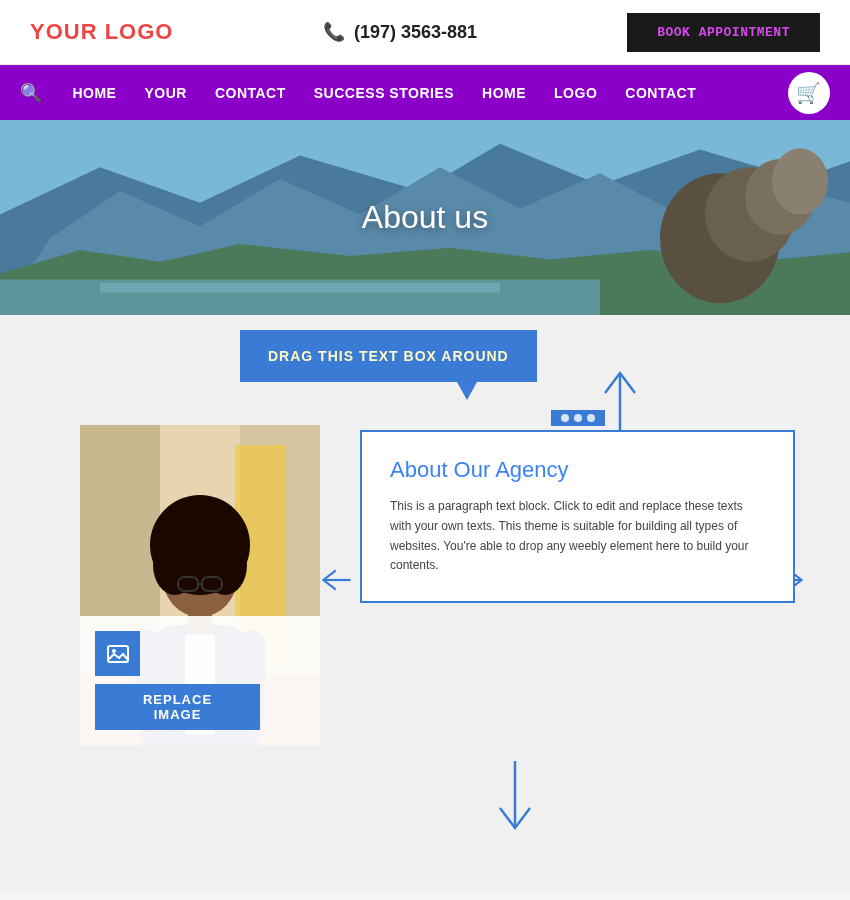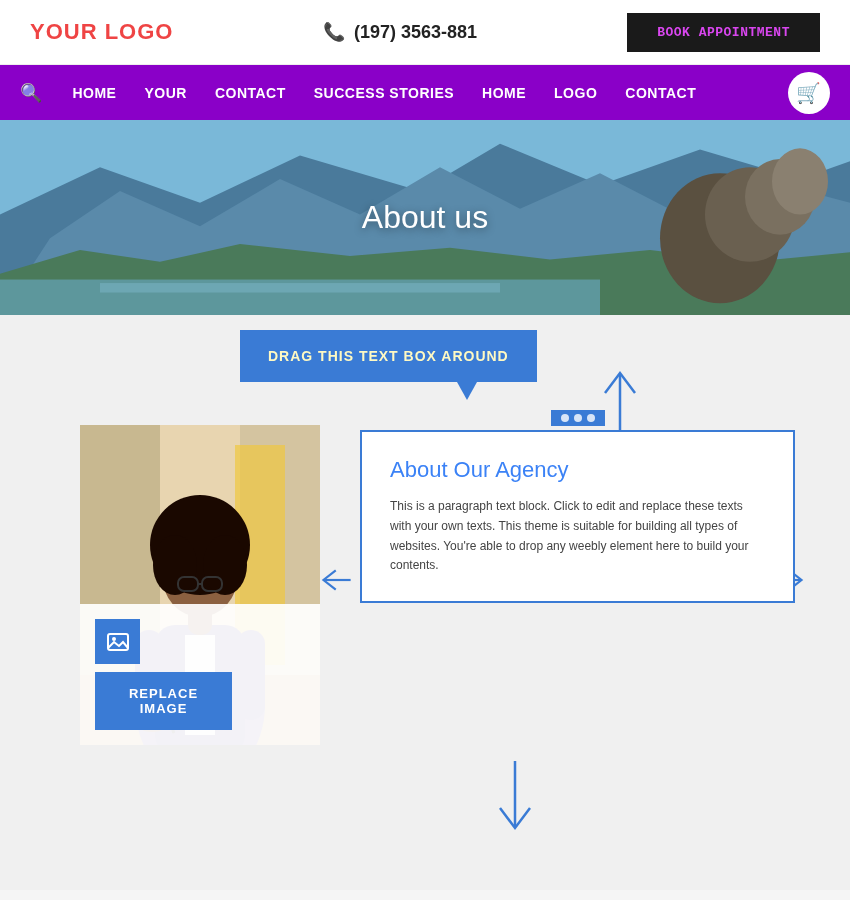--- a/index.html
+++ b/index.html
@@ -233,26 +233,26 @@
       align-items: center;
       justify-content: center;
       cursor: pointer;
       border: none;
     }
     .image-icon-btn svg { width: 24px; height: 24px; }
     .replace-btn {
       background: #3a7bd5;
       color: #fff;
       border: none;
-      padding: 14px 28px;
+      padding: 8px 28px;
       font-size: 13px;
       font-weight: 700;
       letter-spacing: 1px;
       cursor: pointer;
-      width: 137px;
+      width: 165px;
     }
 
     
     .about-box {
       position: absolute;
       top: 115px;
       left: 360px;
       right: 55px;
       background: #fff;
       border: 2px solid #3a7bd5;

